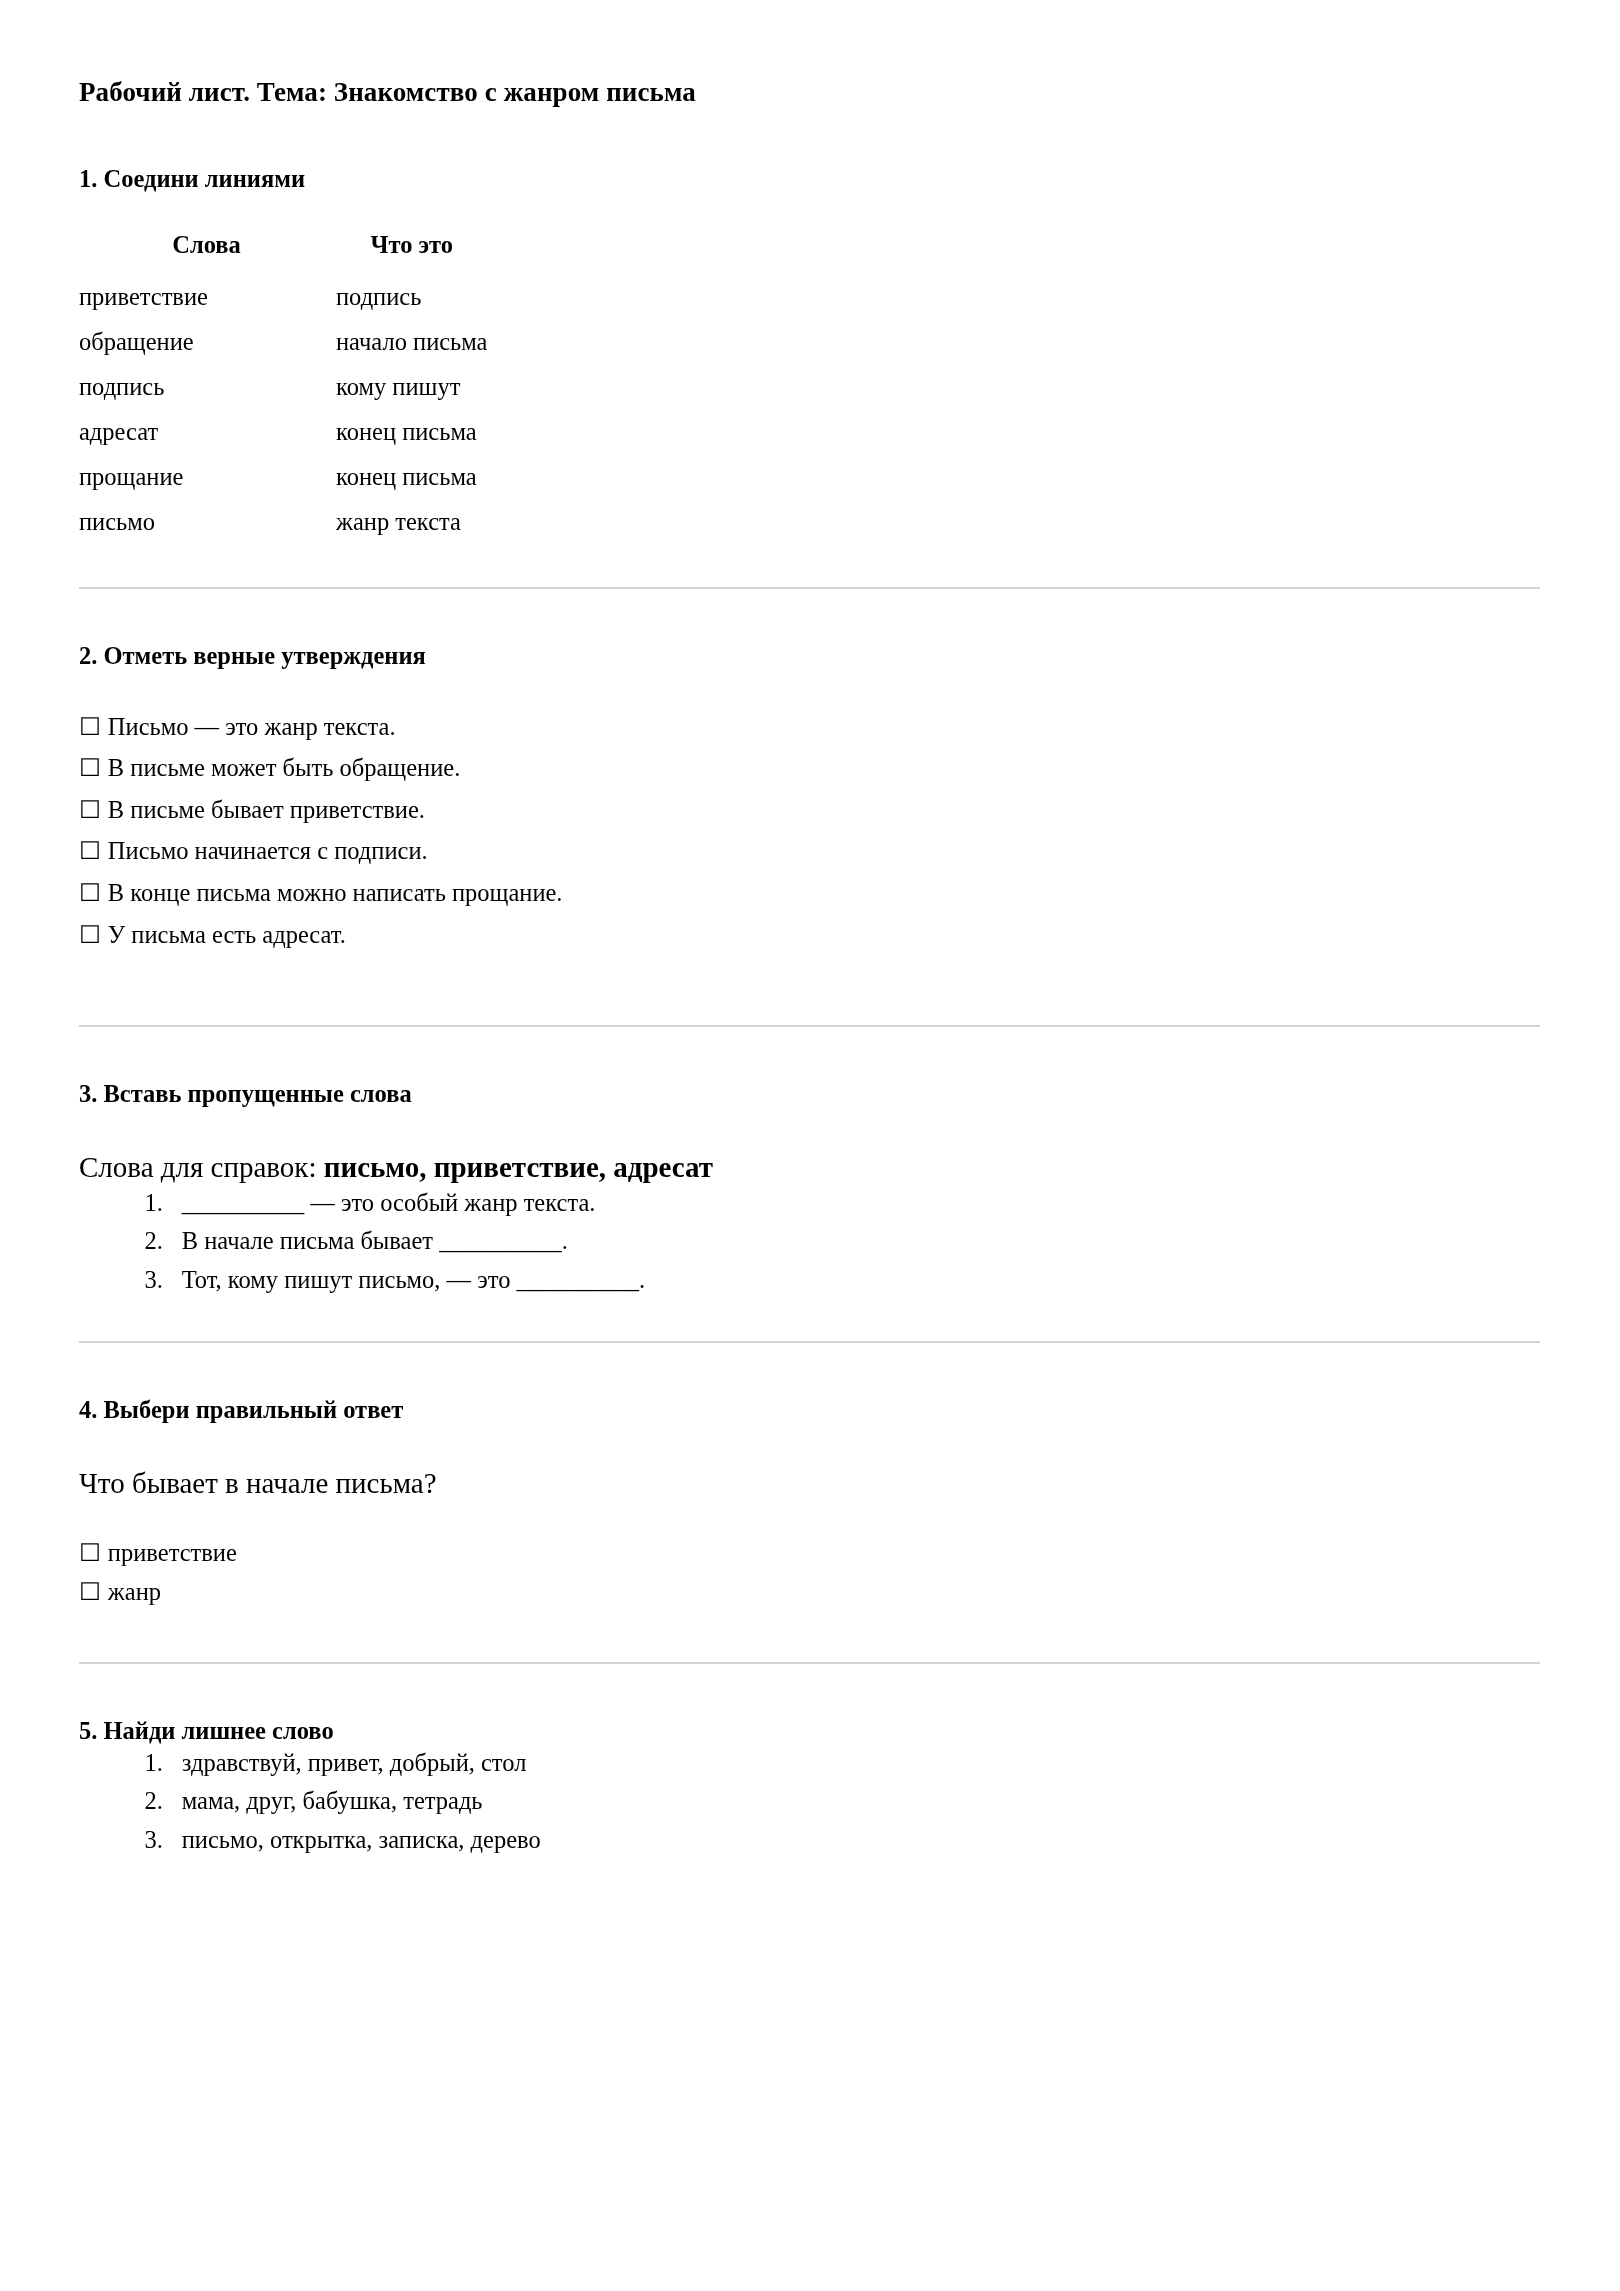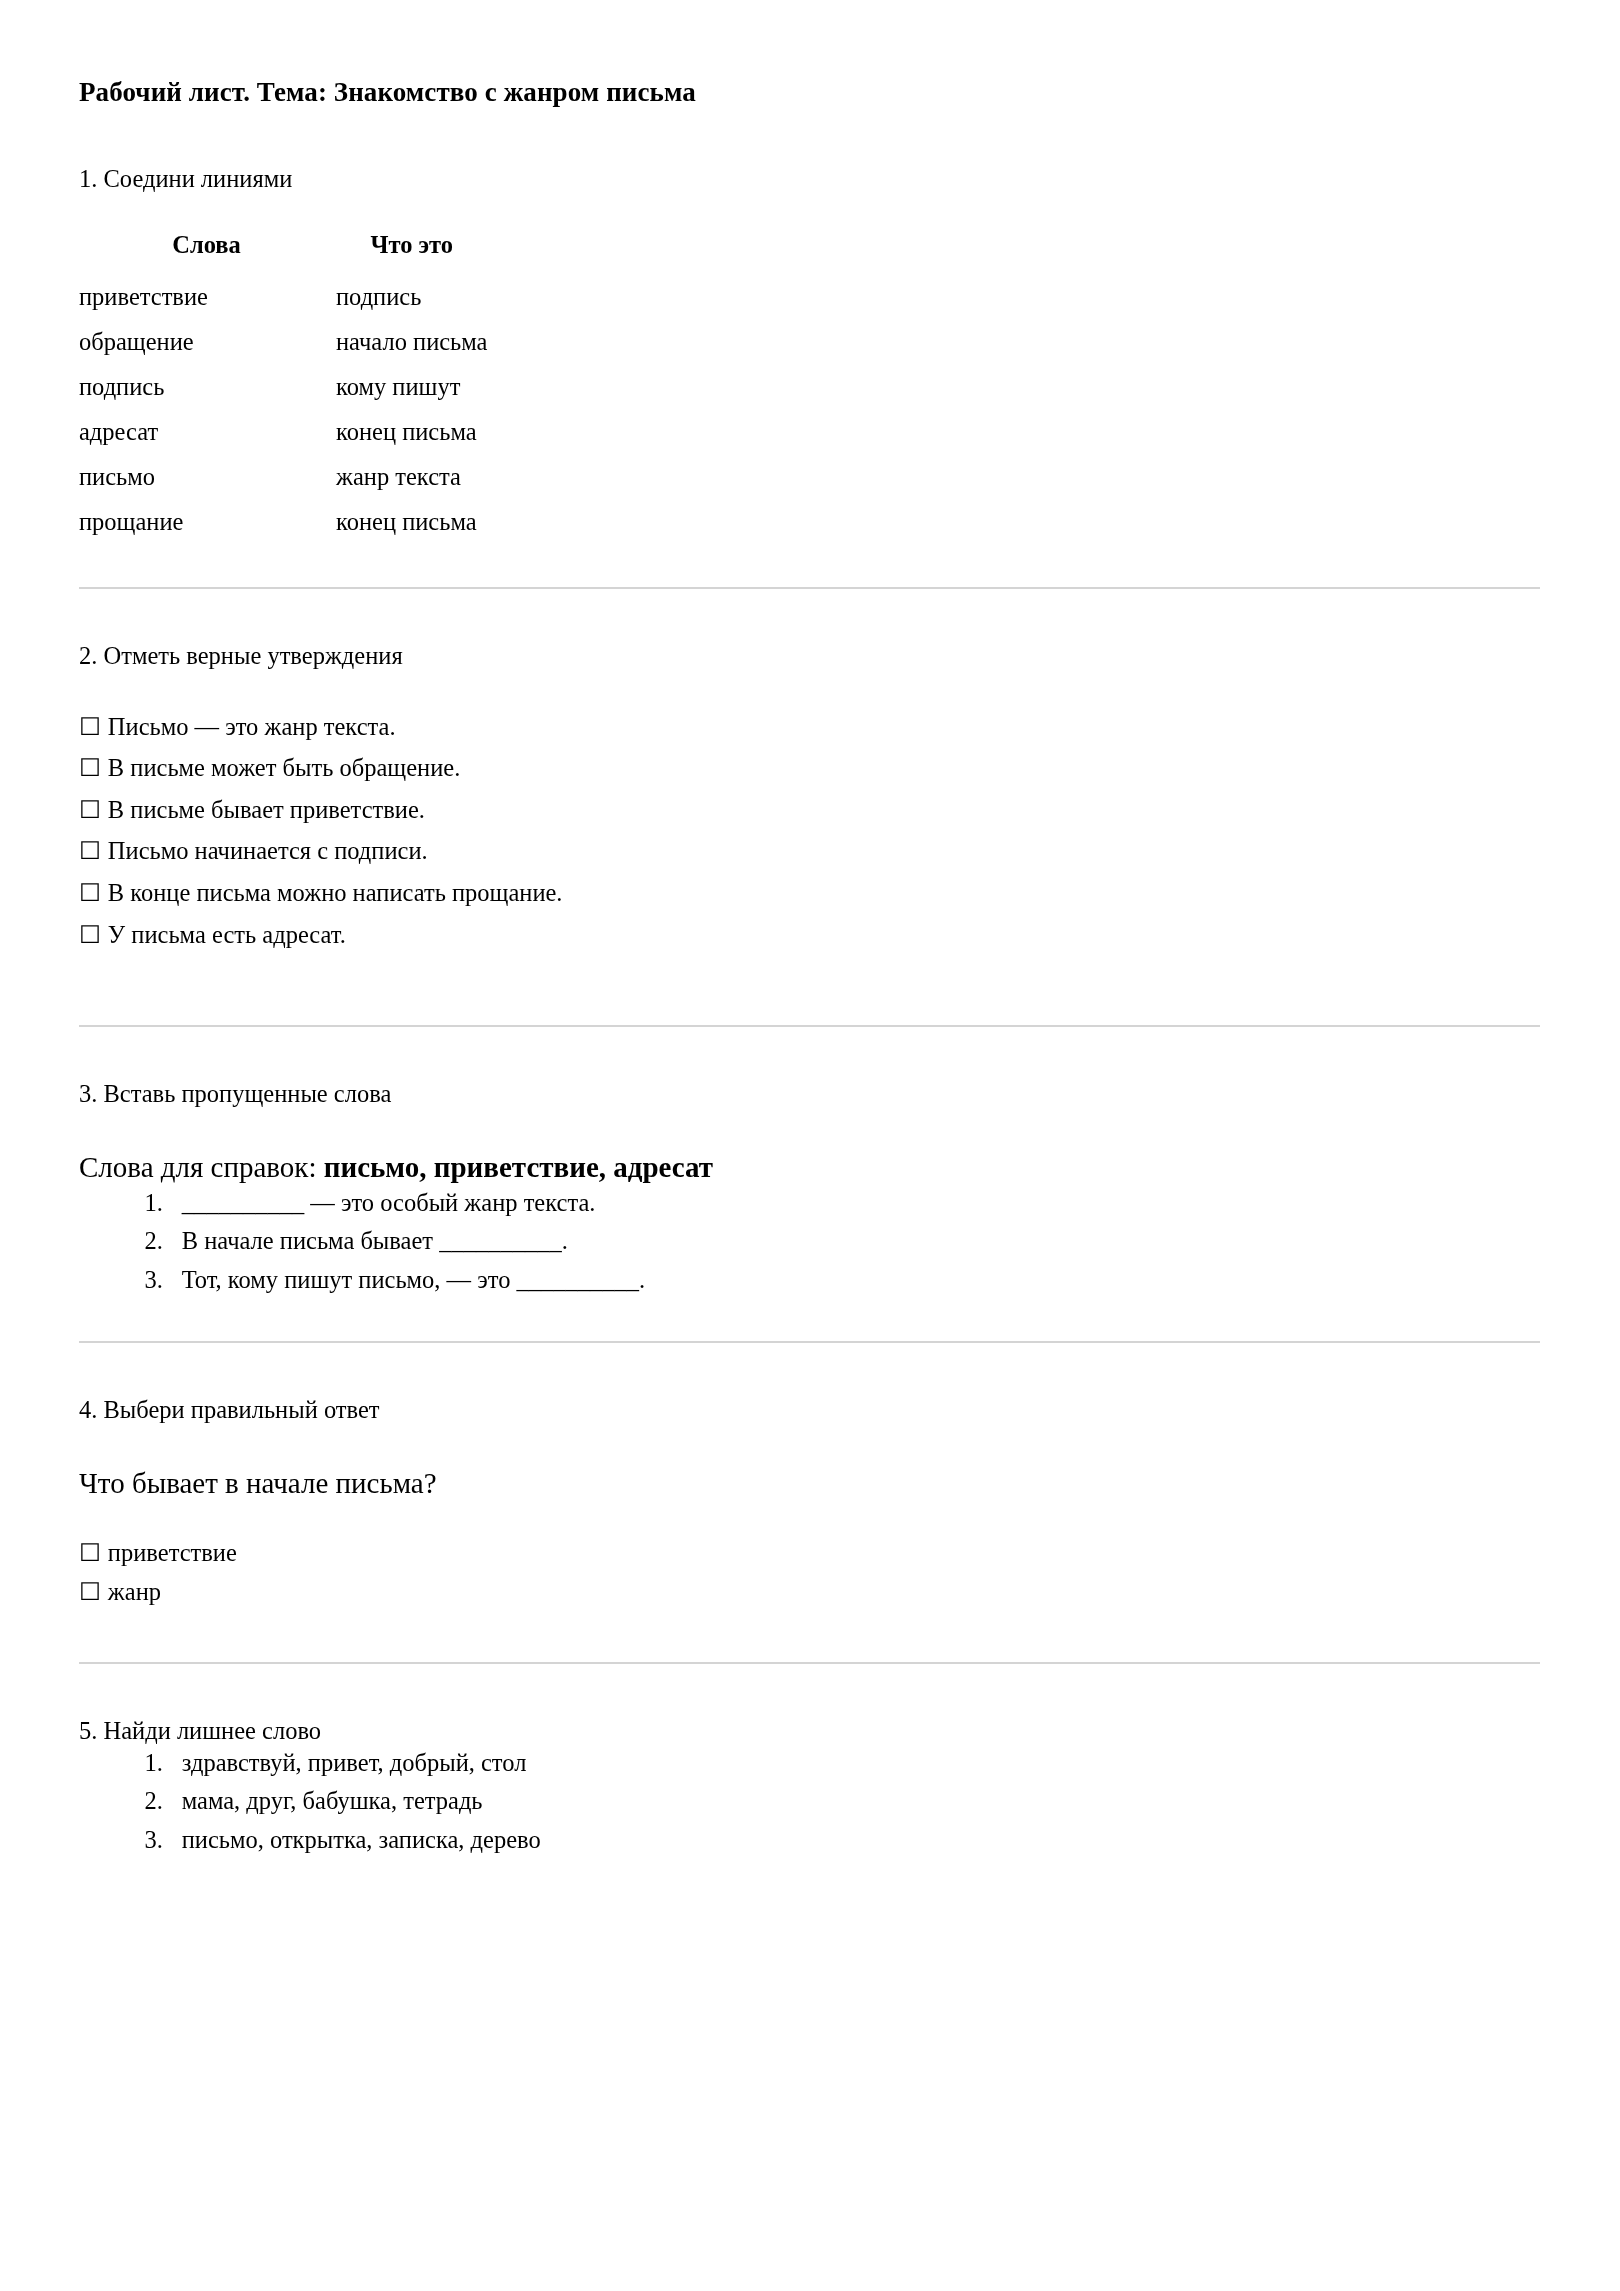--- a/index.html
+++ b/index.html
@@ -28,21 +28,21 @@
     font-weight: bold;
     letter-spacing: 0.1px;
     margin: 14.7px 0 0 0;
     line-height: 1.25;
   }
   .section {
     margin: 0;
   }
   .section-heading {
     font-size: 24.5px;
-    font-weight: normal;
+    font-weight: bold;
     margin: 0;
     line-height: 1.3;
   }
   .h-sec1 { margin-top: 54px; }
   .h-sec2 { margin-top: 51px; }
   .h-sec3 { margin-top: 51px; }
   .h-sec4 { margin-top: 51px; }
   .h-sec5 { margin-top: 51px; }
 
   .divider {
@@ -159,26 +159,26 @@
         </tr>
         <tr>
           <td class="cell-word">подпись</td>
           <td class="cell-what">кому пишут</td>
         </tr>
         <tr>
           <td class="cell-word">адресат</td>
           <td class="cell-what">конец письма</td>
         </tr>
         <tr>
+          <td class="cell-word">прощание</td>
+          <td class="cell-what">конец письма</td>
+        </tr>
+        <tr>
           <td class="cell-word">письмо</td>
           <td class="cell-what">жанр текста</td>
-        </tr>
-        <tr>
-          <td class="cell-word">прощание</td>
-          <td class="cell-what">конец письма</td>
         </tr>
       </tbody>
     </table>
   </div>
 
   <hr class="divider d1">
 
   <div class="section">
     <h2 class="section-heading h-sec2">2. Отметь верные утверждения</h2>
 

